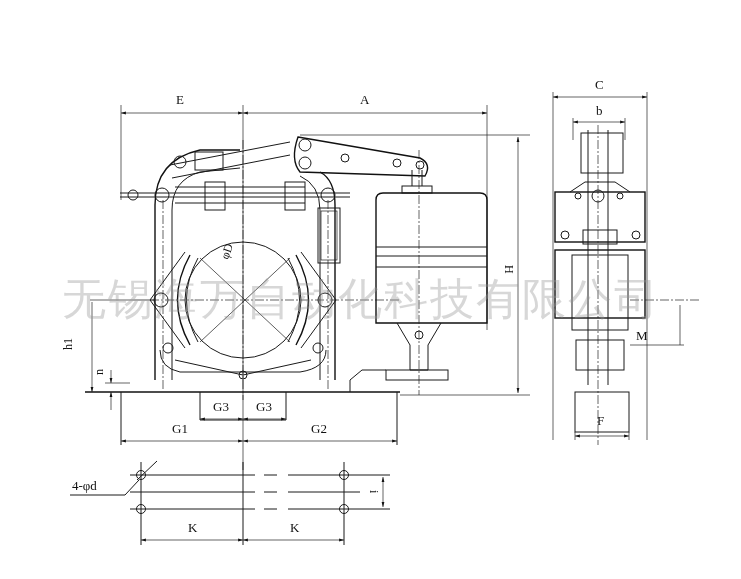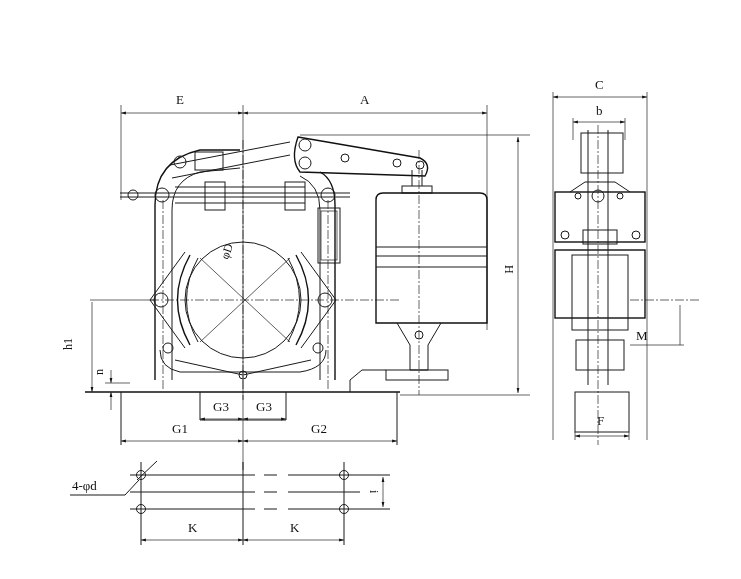--- a/index.html
+++ b/index.html
@@ -198,13 +198,14 @@
   <text class="lbl" x="596" y="115">b</text>
   <text class="lbl" x="636" y="340">M</text>
   <text class="lbl" x="597" y="425">F</text>
 
   <text class="lbl" x="72" y="490">4-φd</text>
   <text class="lblv" x="370" y="490" transform="rotate(90 370 490)">i</text>
   <text class="lbl" x="188" y="532">K</text>
   <text class="lbl" x="290" y="532">K</text>
 </svg>
 
+<div class="wm">无锡海万自动化科技有限公司</div>
 </div>
 
 </body></html>

